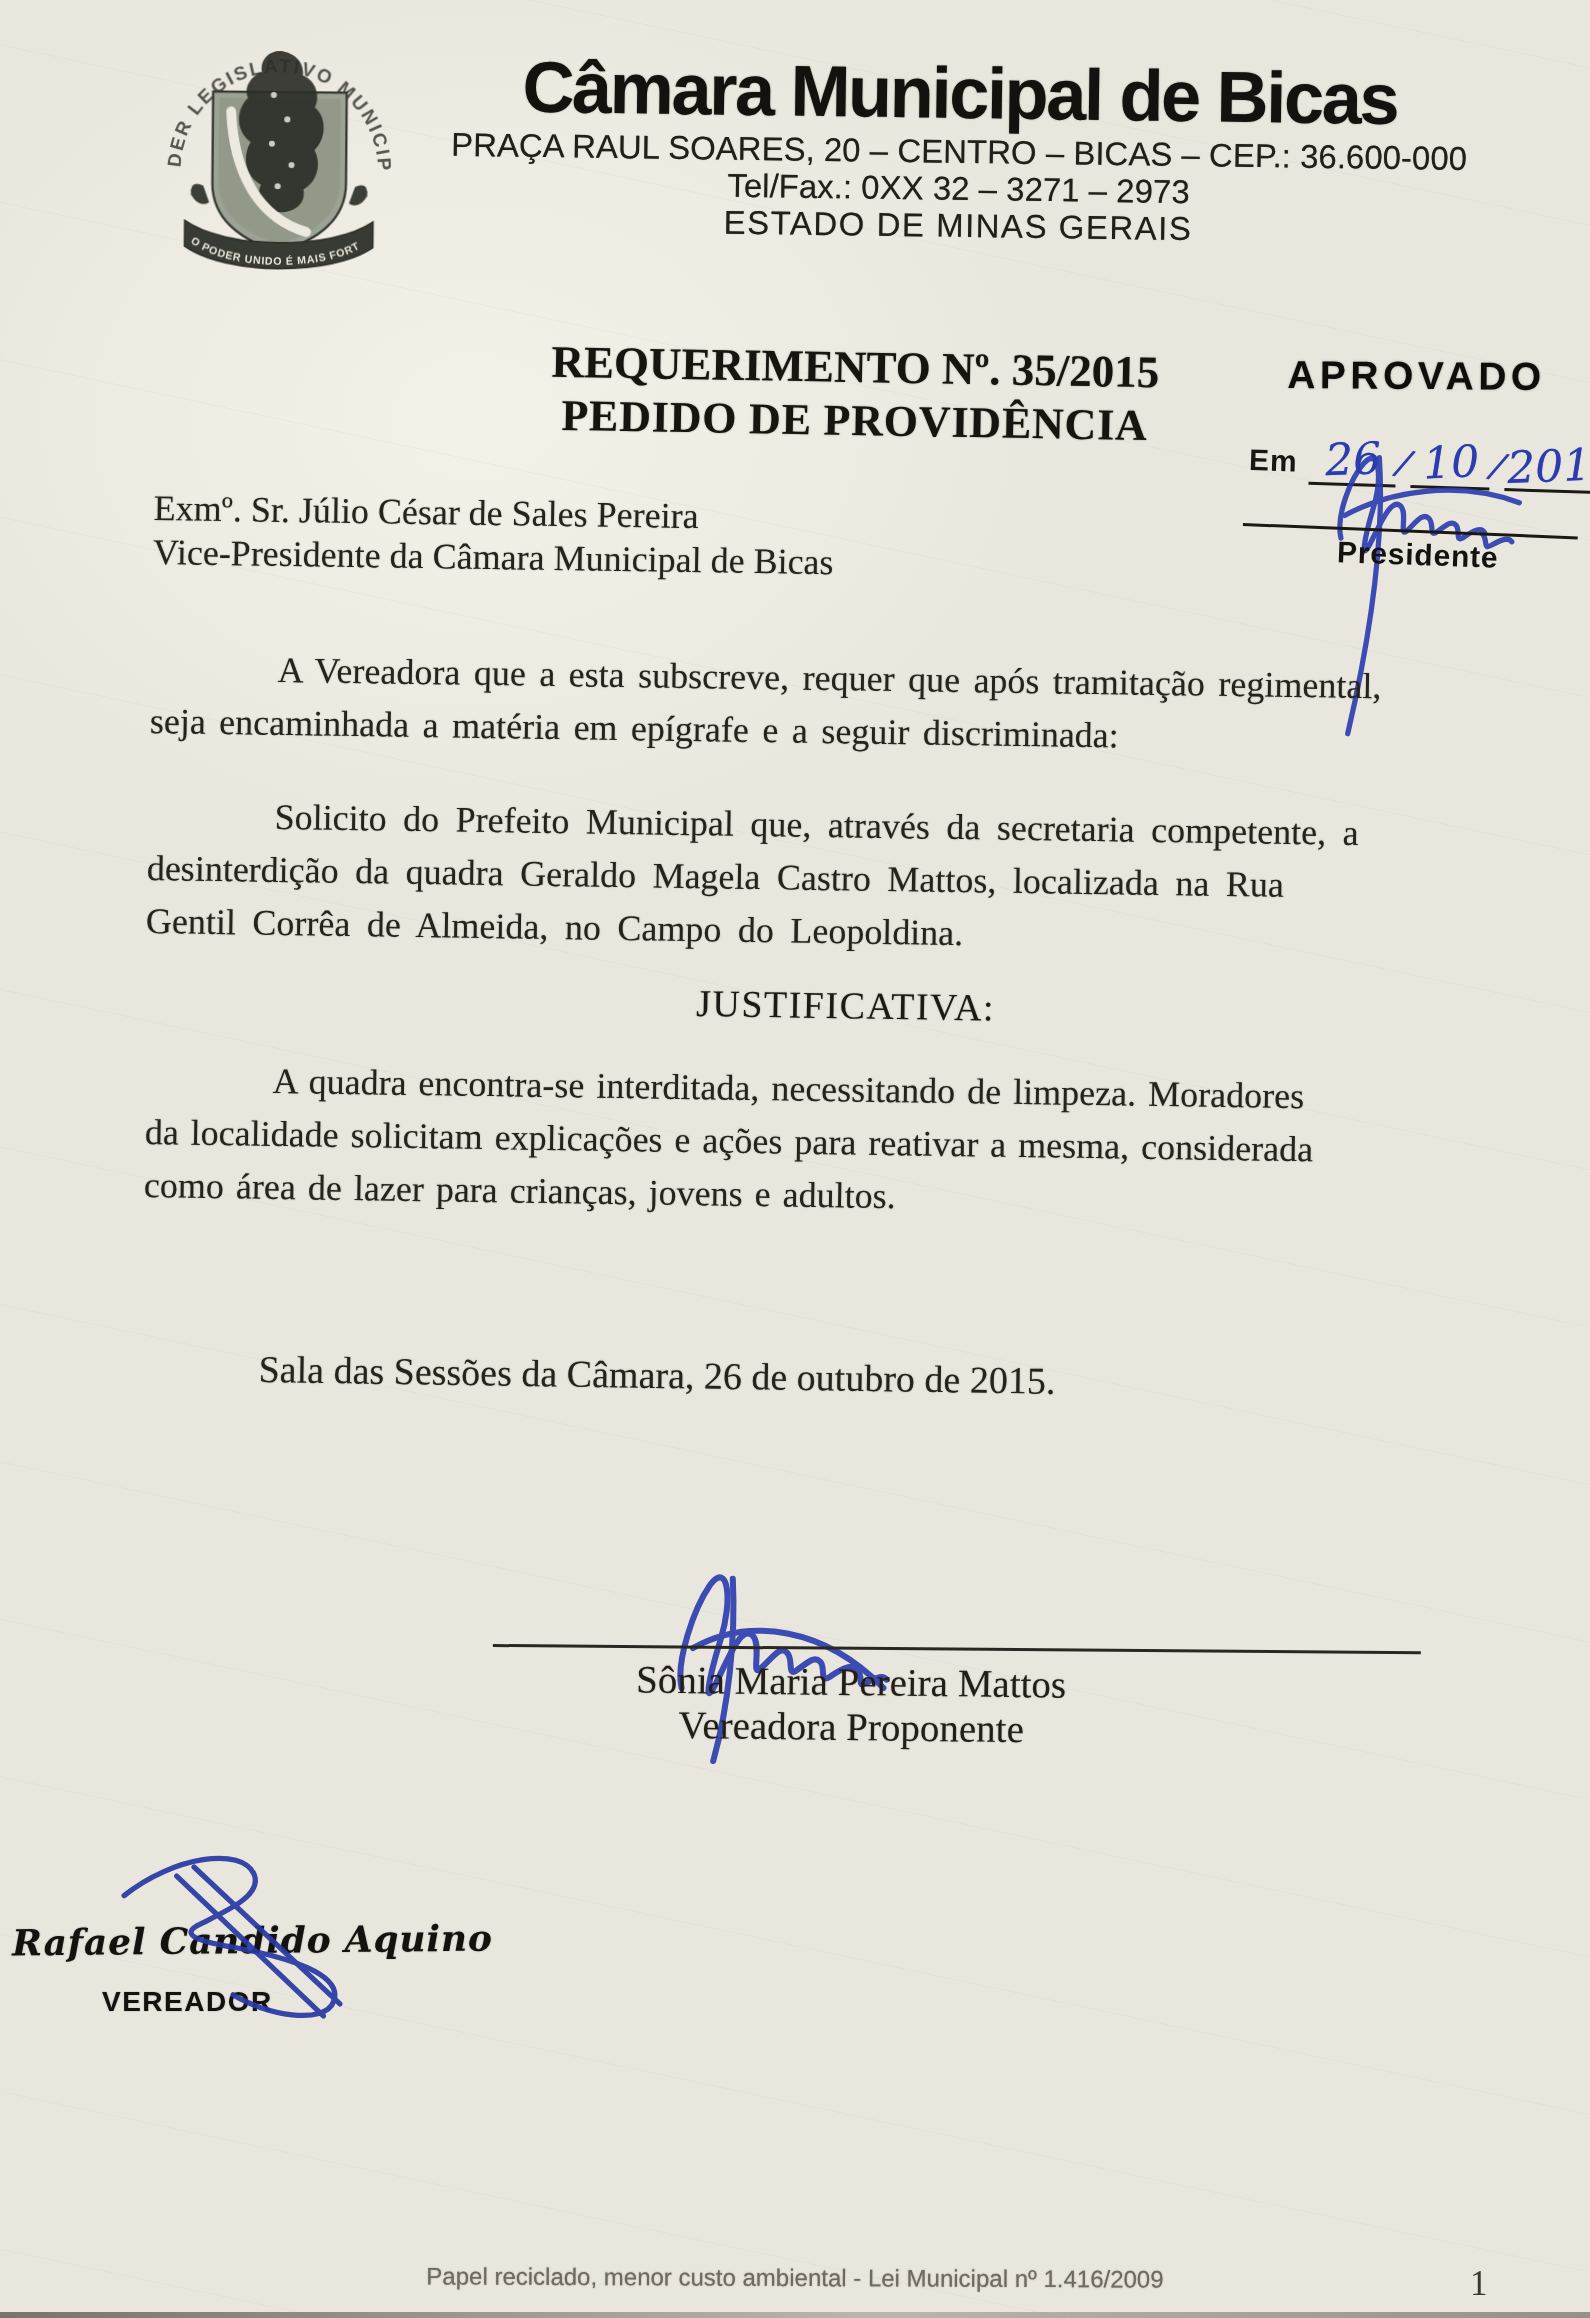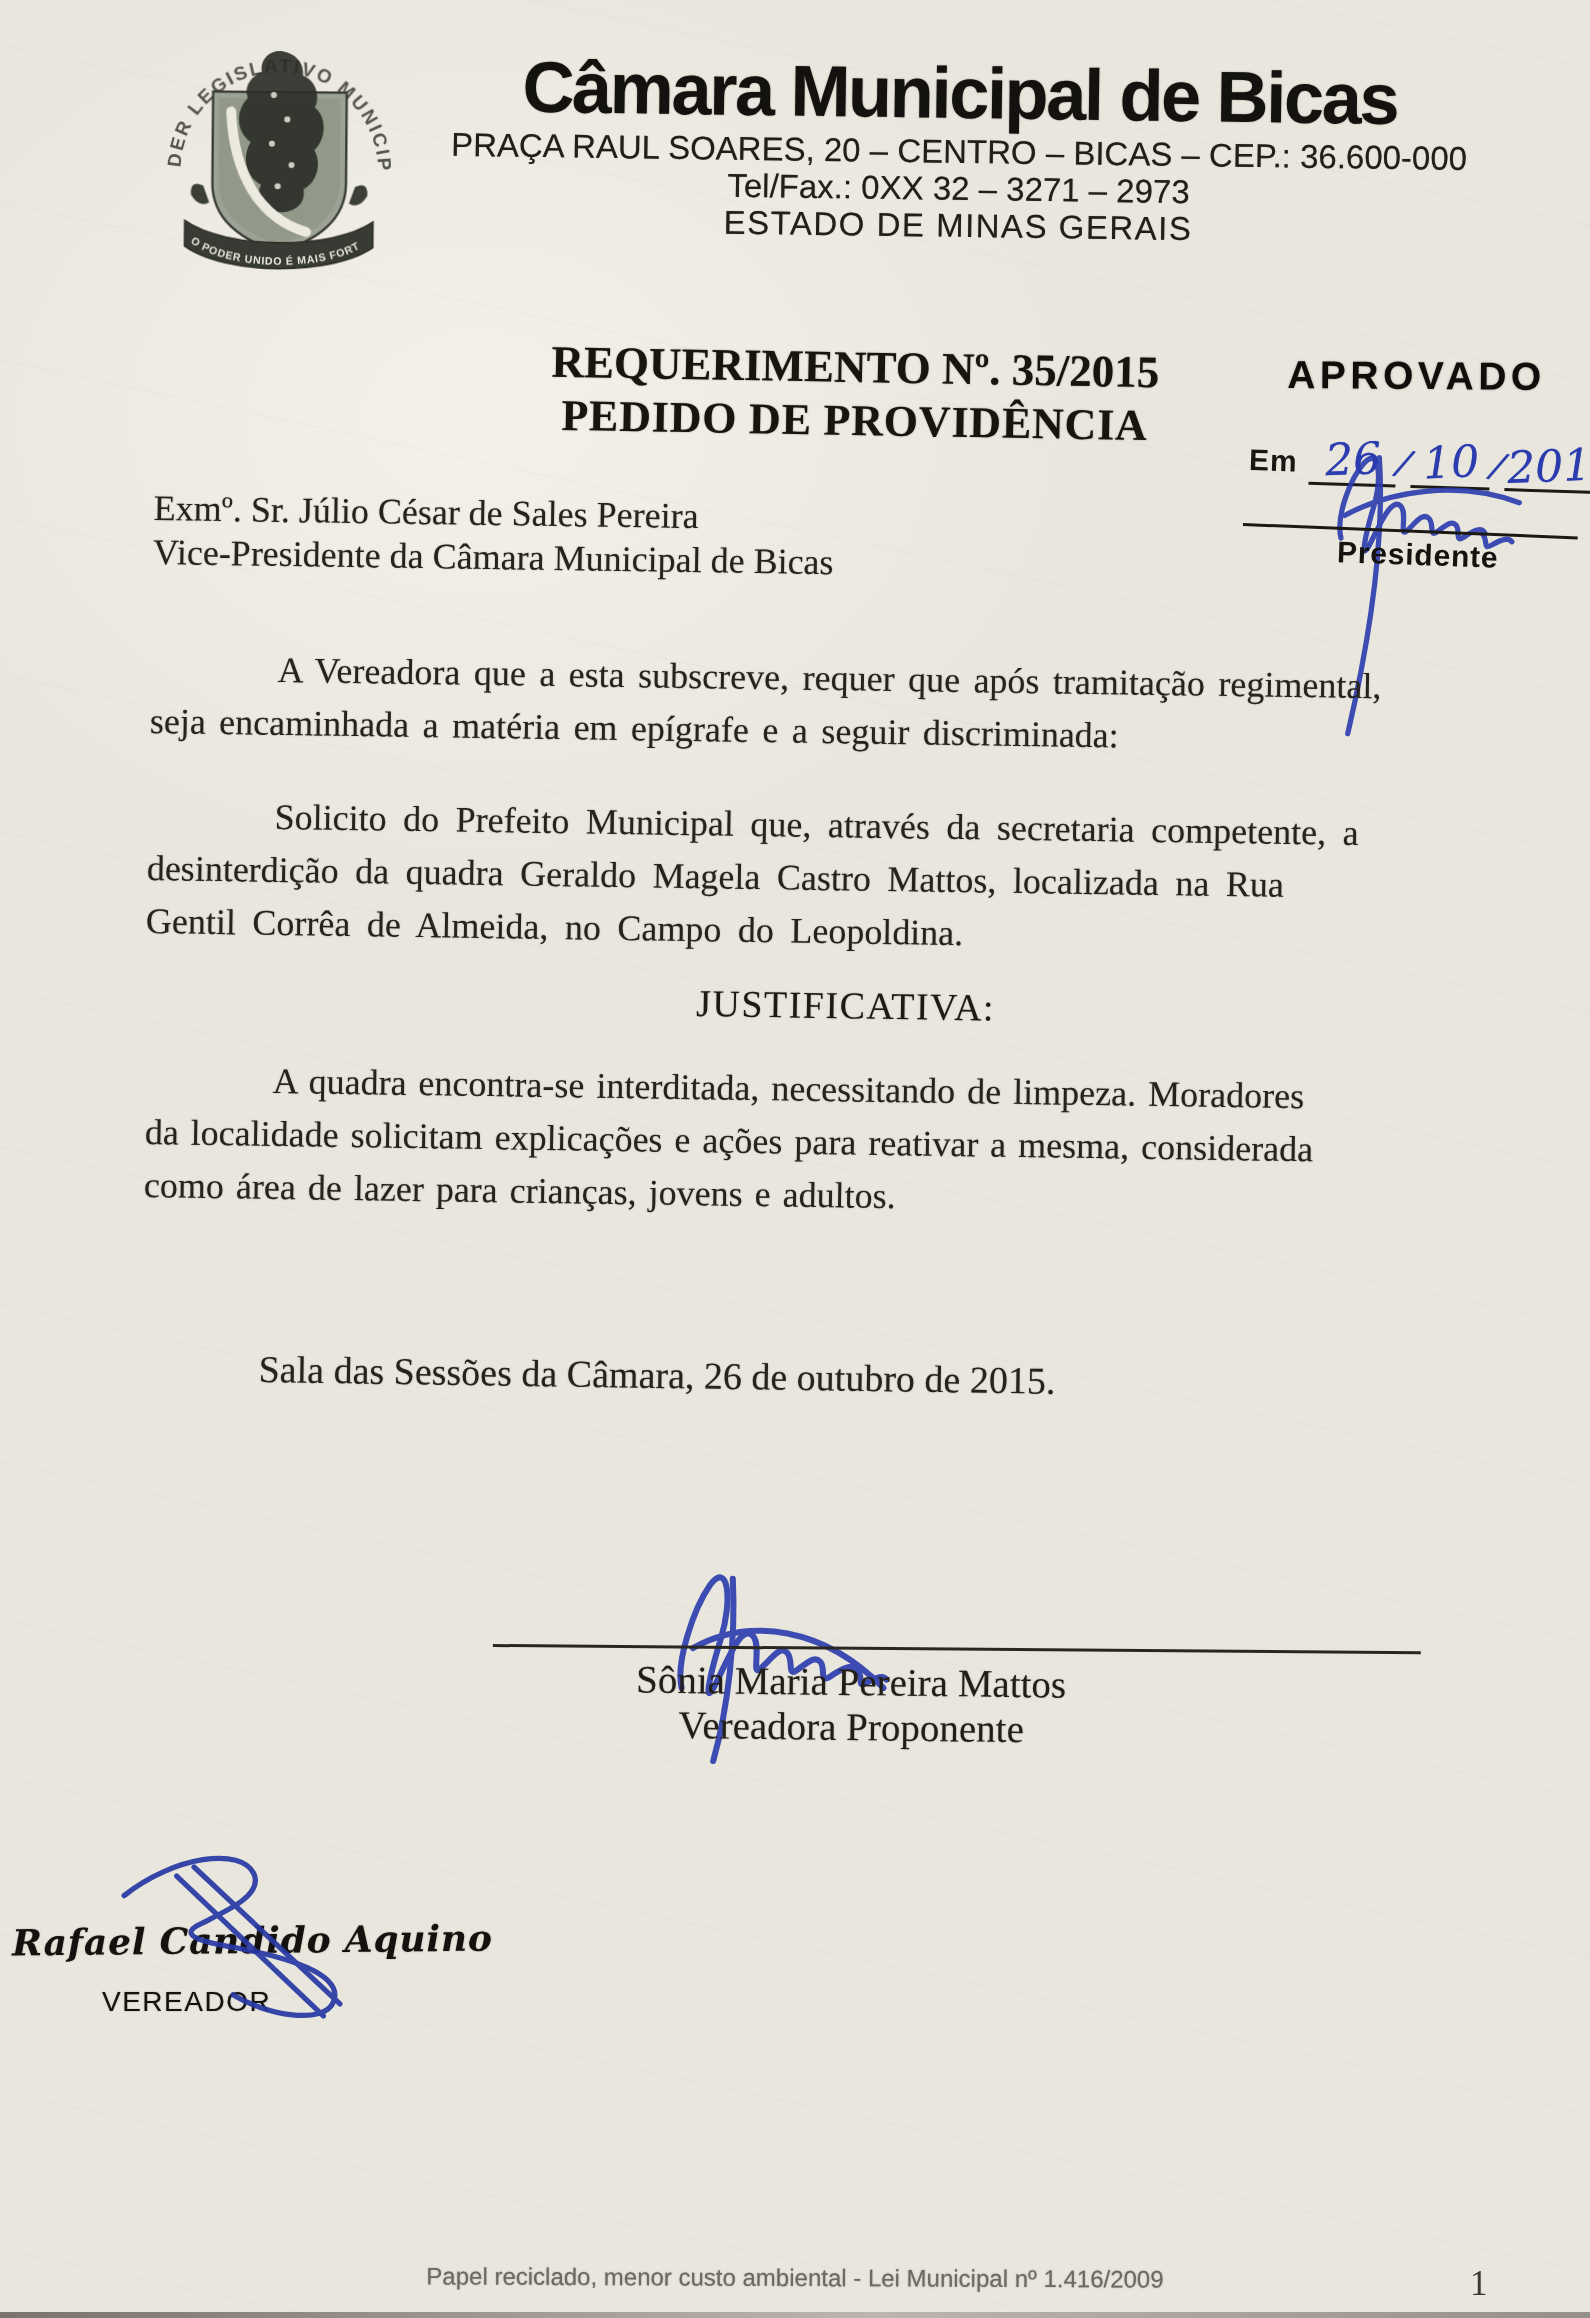--- a/index.html
+++ b/index.html
@@ -67,21 +67,21 @@
 
   
   .sig-ink{left:659px;top:1556px;width:241px;height:215px;}
   .sig-line{left:493px;top:1629px;width:928px;height:15px;border-bottom:3px solid #2a2722;transform:rotate(.45deg);transform-origin:0 0;}
   .prop-name{left:437px;top:1654px;width:829px;text-align:center;font-size:39px;transform:rotate(.7deg);transform-origin:0 0;color:#211e18;}
   .prop-role{left:437px;top:1699px;width:829px;text-align:center;font-size:39px;transform:rotate(.7deg);transform-origin:0 0;color:#211e18;}
 
   
   .counc-name{left:12px;top:1919px;font-family:"DejaVu Serif", serif;font-style:italic;font-weight:bold;
     font-size:36px;color:#14120e;transform:rotate(-.6deg);letter-spacing:0.8px;text-shadow:0 0 1.5px rgba(20,18,14,.4);}
-  .counc-role{left:102px;top:1986px;font-size:28px;font-weight:normal;letter-spacing:1.5px;color:#14120e;text-shadow:0 0 1.5px rgba(20,18,14,.4);}
+  .counc-role{left:102px;top:1986px;font-size:28px;font-weight:bold;letter-spacing:1.5px;color:#14120e;text-shadow:0 0 1.5px rgba(20,18,14,.4);}
   .counc-ink{left:105px;top:1852px;width:260px;height:188px;}
 
   
   .foot-note{left:0;top:2264px;width:1590px;text-align:center;font-size:24px;color:#6e6a62;
     transform:rotate(.25deg);text-shadow:0 0 1.5px rgba(90,86,78,.6);}
   .page-num{left:1470px;top:2264px;font-size:35px;color:#3c3830;}
   svg{display:block;}
 </style>
 </head>
 <body>

